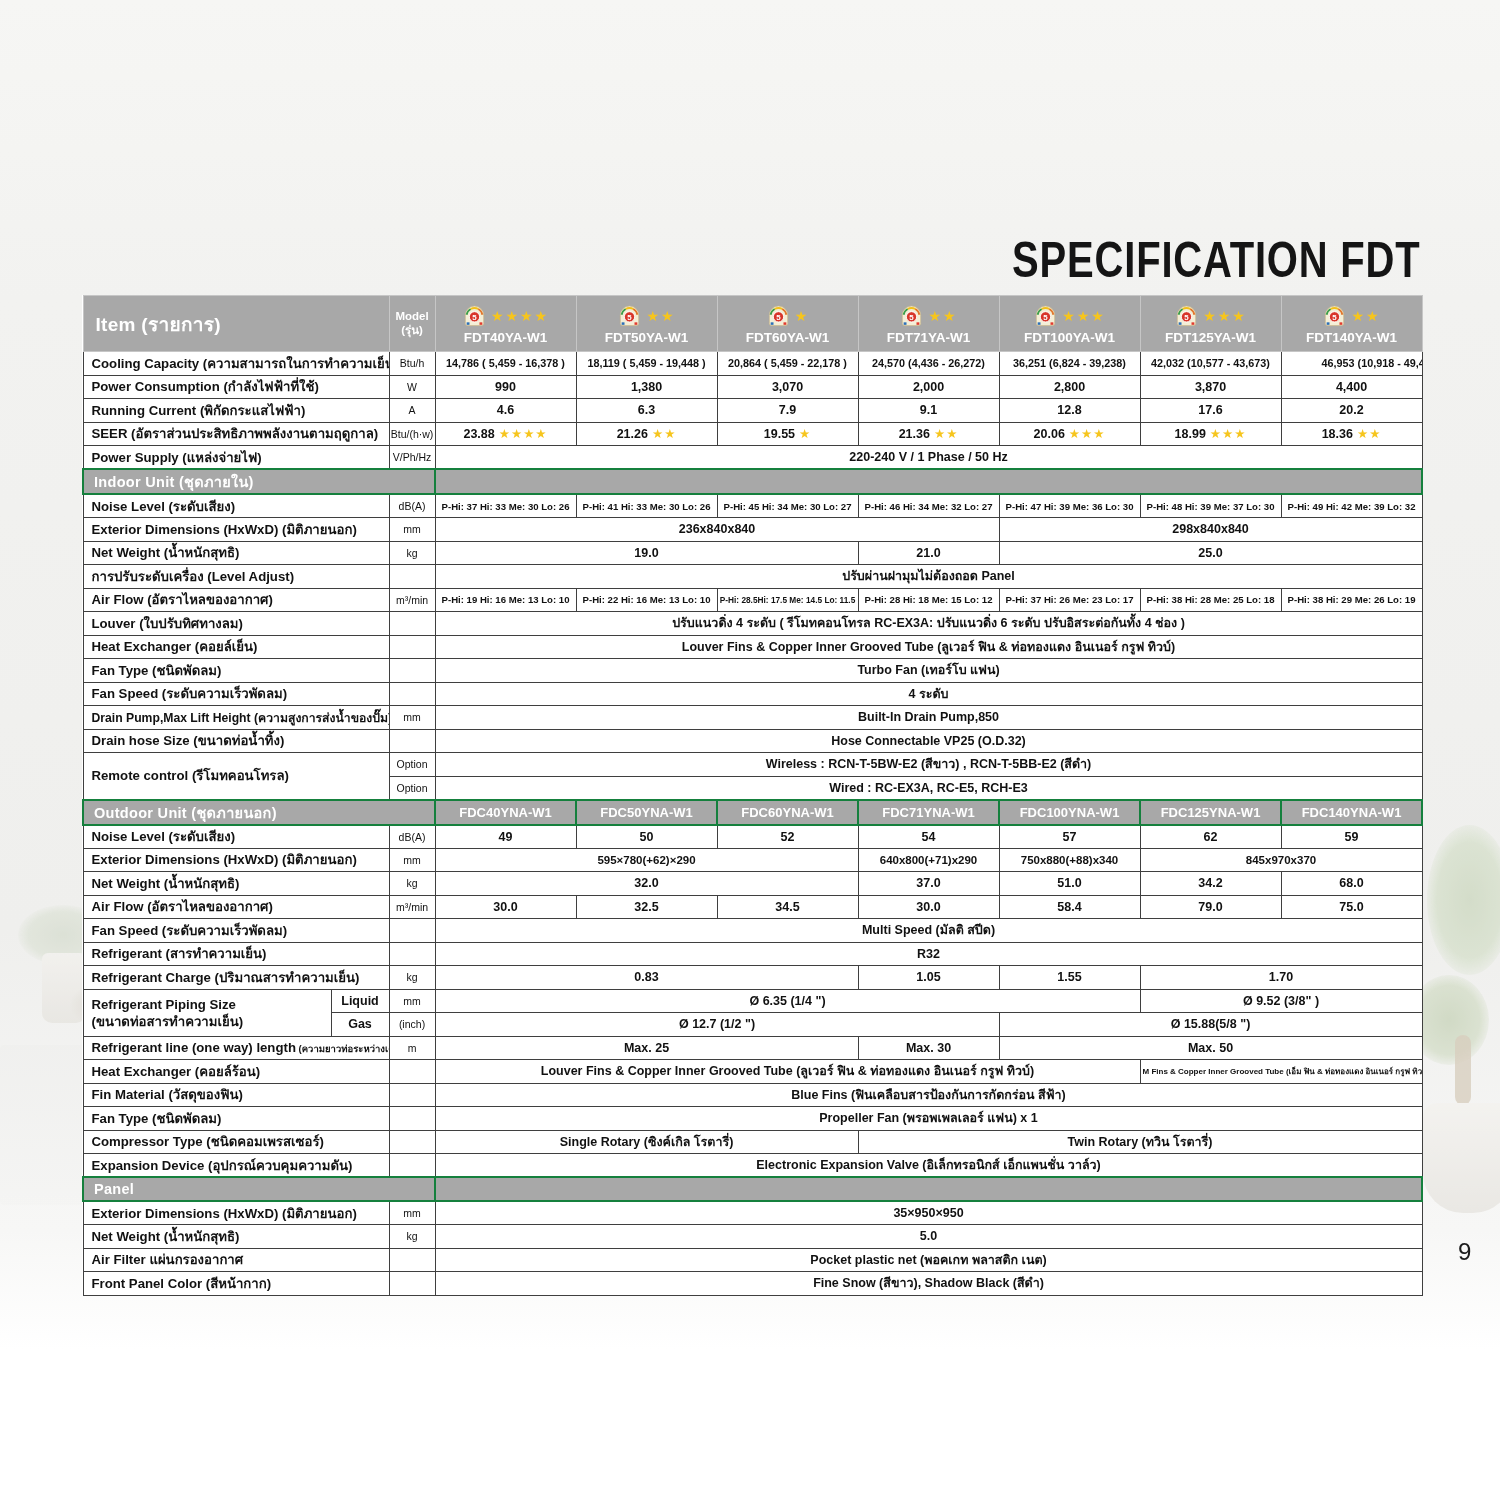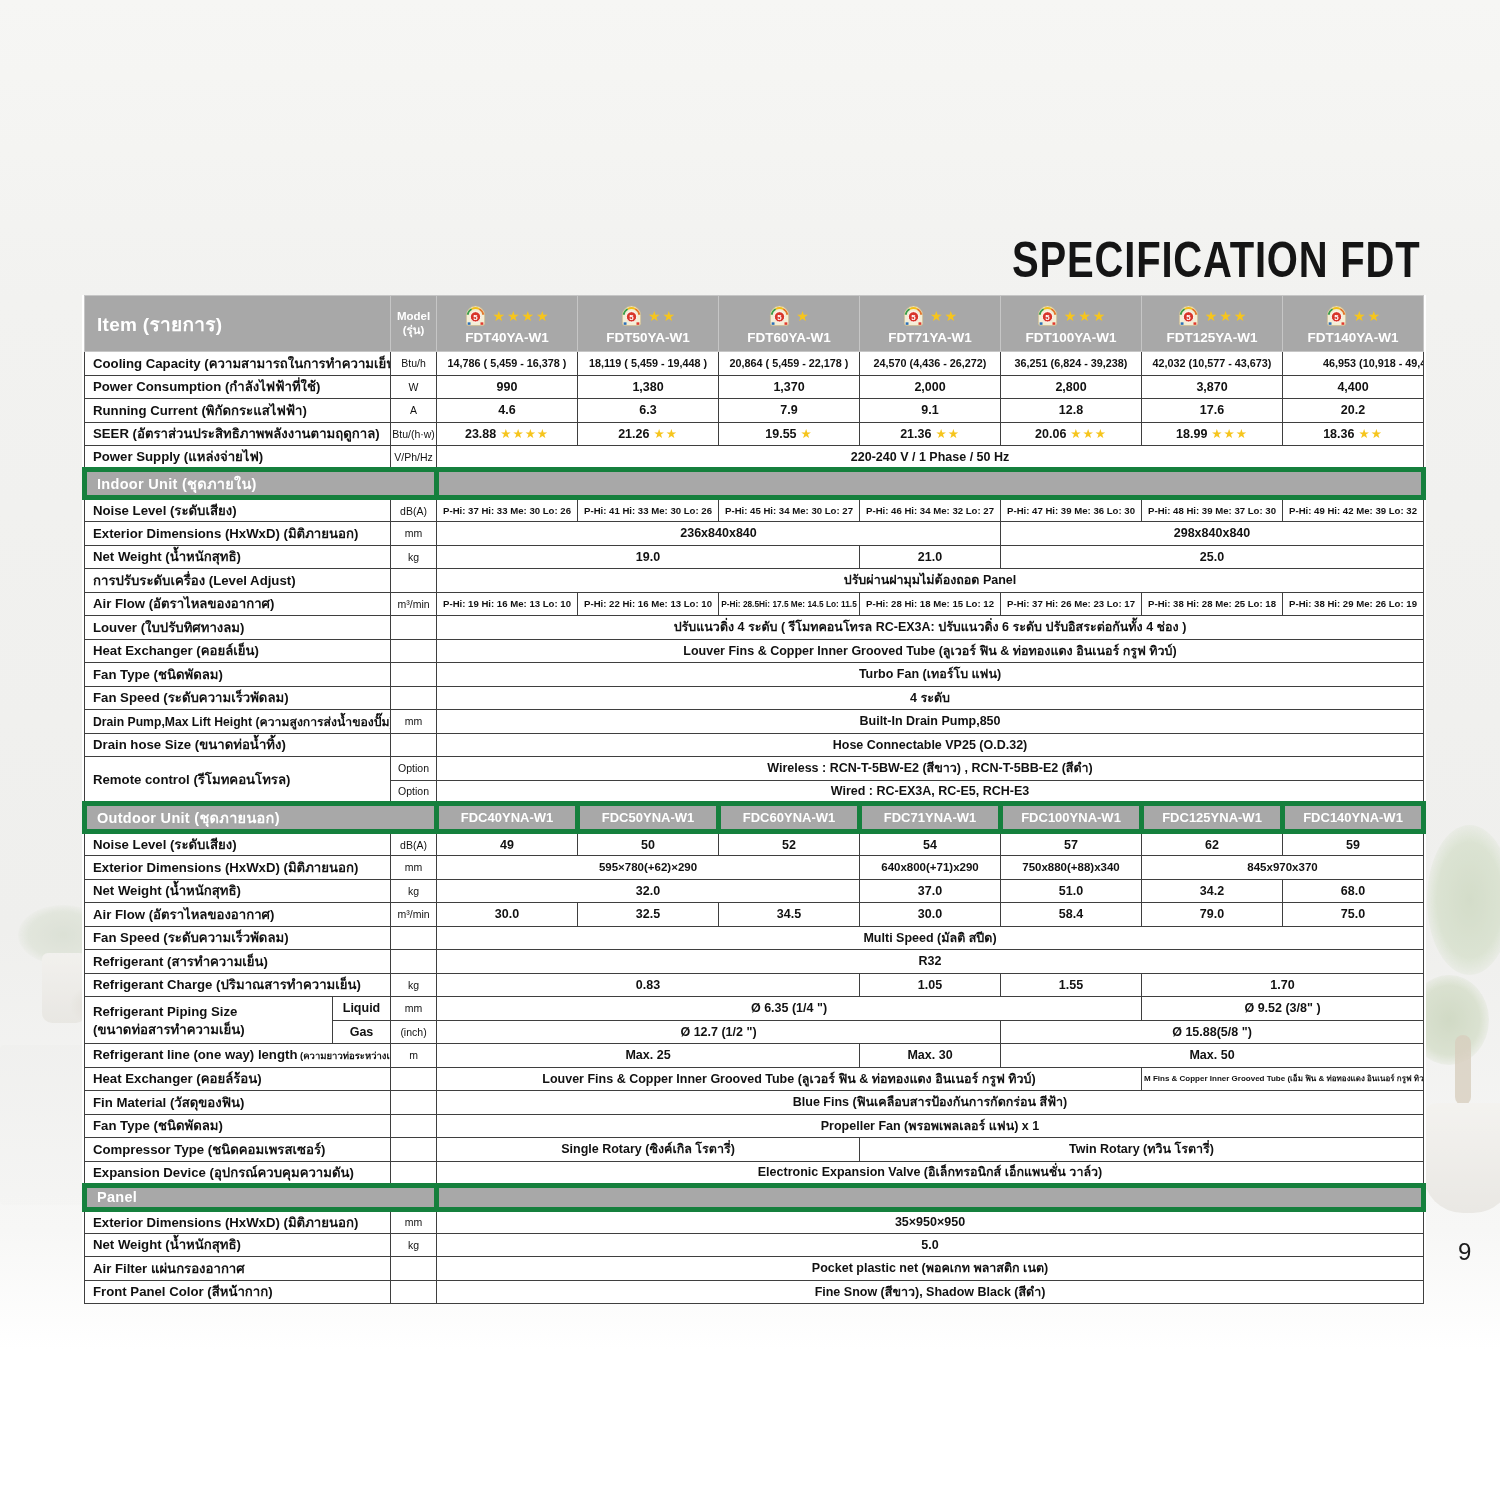--- a/index.html
+++ b/index.html
@@ -31,21 +31,21 @@
   .mcol .badges{height:26px;display:flex;align-items:center;justify-content:center;gap:4px;}
   .stars{color:var(--star,#f6c51d);letter-spacing:2px;white-space:nowrap;}
   .mcol .stars{font-size:14px;}
   td .stars{font-size:12.5px;letter-spacing:1px;margin-left:4px;}
   td.lbl{font-size:13.2px;font-weight:700;text-align:left;padding-left:8px;white-space:nowrap;}
   td.lbl .small2{font-size:9.5px;}
   td.sub{font-size:12.5px;font-weight:700;text-align:center;}
   td.unit{font-size:10.5px;font-weight:400;text-align:center;white-space:nowrap;padding:0 1px;}
   td.val{font-size:12.5px;font-weight:700;text-align:center;white-space:nowrap;}
   tr.sec{height:24px;}
-  tr.sec td{background:var(--hdr,#a8a8a8);color:#fff;border:5px solid #15803d;}
+  tr.sec td{background:var(--hdr,#a8a8a8);color:#fff;border:2px solid #15803d;}
   tr.sec td.sec-lbl{font-size:14.5px;font-weight:700;text-align:left;padding-left:10px;letter-spacing:.3px;}
   tr.sec td.sec-model{font-size:13px;font-weight:700;text-align:center;}
   svg.badge{width:25px;height:22px;display:block;}
   
   .left-plant{left:0;top:895px;width:125px;height:320px;opacity:.55;}
   .right-plant{right:0;top:825px;width:85px;height:410px;opacity:.6;}
   .pot{position:absolute;background:linear-gradient(180deg,#f4f2ee,#e2dfd9);border-radius:6px 6px 10px 10px;}
 </style>
 </head>
 <body>
@@ -206,21 +206,21 @@
         <td class="val" style="font-size: 10.8px;">24,570 (4,436 - 26,272)</td>
         <td class="val" style="font-size: 10.8px;">36,251 (6,824 - 39,238)</td>
         <td class="val" style="font-size: 10.8px;">42,032 (10,577 - 43,673)</td>
         <td class="val" style="font-size: 10.8px; padding-left: 40px;">46,953 (10,918 - 49,474)</td>
       </tr>
       <tr>
         <td class="lbl" colspan="2">Power Consumption (กำลังไฟฟ้าที่ใช้)</td>
         <td class="unit">W</td>
         <td class="val">990</td>
         <td class="val">1,380</td>
-        <td class="val">1,370</td>
+        <td class="val">3,070</td>
         <td class="val">2,000</td>
         <td class="val">2,800</td>
         <td class="val">3,870</td>
         <td class="val">4,400</td>
       </tr>
       <tr>
         <td class="lbl" colspan="2">Running Current (พิกัดกระแสไฟฟ้า)</td>
         <td class="unit">A</td>
         <td class="val">4.6</td>
         <td class="val">6.3</td>

